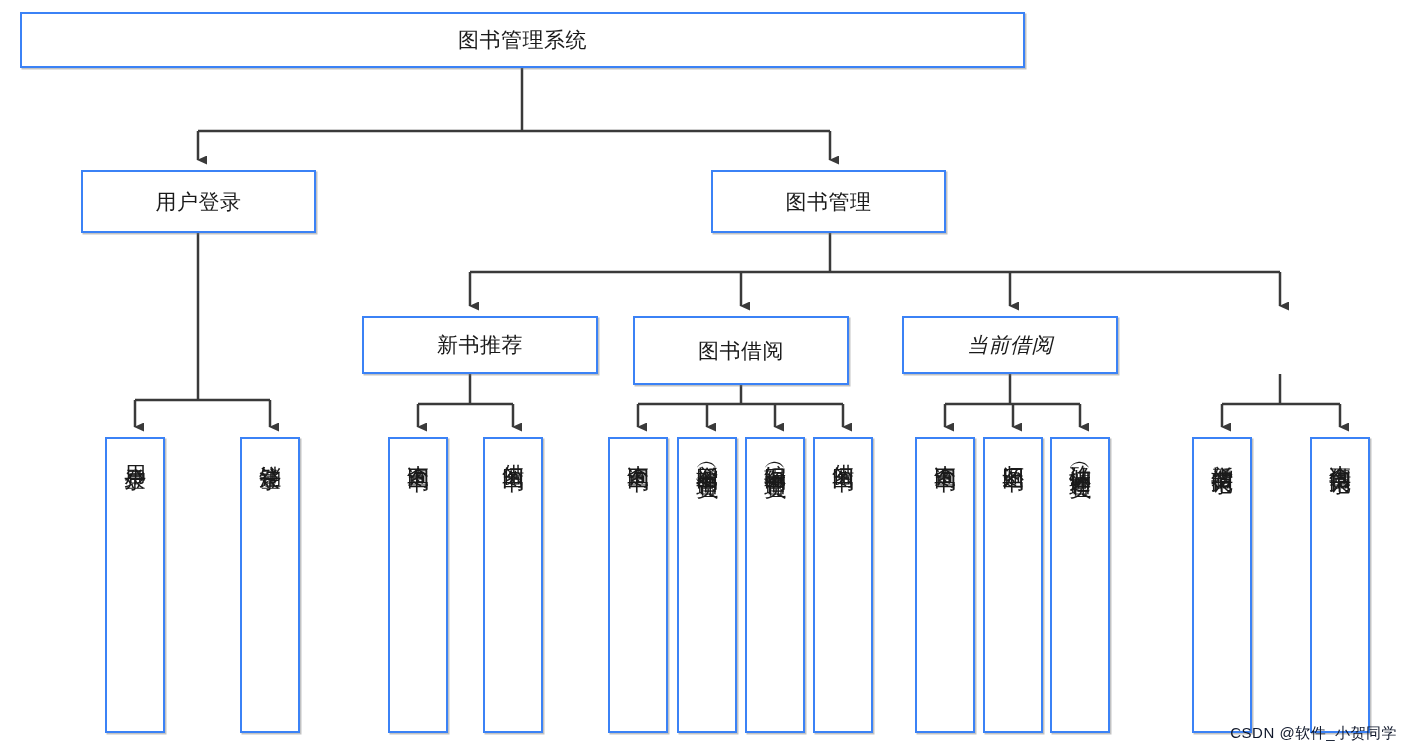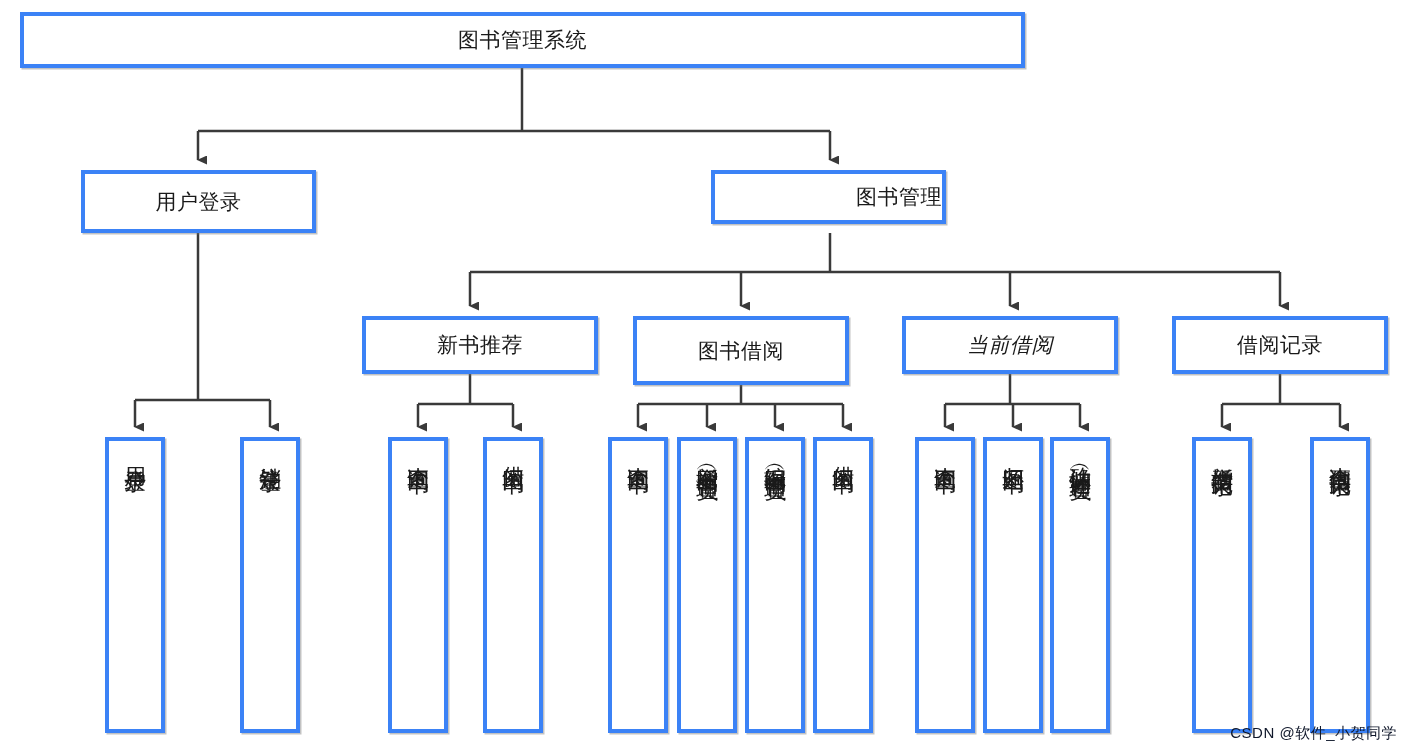--- a/index.html
+++ b/index.html
@@ -19,21 +19,21 @@
     position: absolute;
     left: 0;
     top: 0;
     width: 1405px;
     height: 747px;
     pointer-events: none;
   }
   .node {
     position: absolute;
     box-sizing: border-box;
-    border: 4px solid #3b82f6;
+    border: 2px solid #3b82f6;
     background: #ffffff;
     display: flex;
     align-items: center;
     justify-content: center;
     color: #1a1a1a;
     box-shadow: 1.5px 1.5px 0 0 rgba(120,120,120,0.45);
   }
   .node-label {
     display: block;
     text-align: center;
@@ -122,35 +122,32 @@
     </g>
   </svg>
 
   <div class="node horiz" id="root-node" style="left: 20px; top: 12px; width: 1005px; height: 56px;">
     <span class="node-label">图书管理系统</span>
   </div>
 
   <div class="node horiz" id="l2-0" style="left: 81px; top: 170px; width: 235px; height: 63px;">
     <span class="node-label">用户登录</span>
   </div>
-  <div class="node horiz" id="l2-1" style="left: 711px; top: 170px; width: 235px; height: 54px; justify-content: flex-end;">
+  <div class="node horiz" id="l2-1" style="left: 711px; top: 170px; width: 235px; height: 63px;">
     <span class="node-label">图书管理</span>
   </div>
 
   <div class="node horiz" id="l3-0" style="left: 362px; top: 316px; width: 236px; height: 58px;">
     <span class="node-label">新书推荐</span>
   </div>
   <div class="node horiz" id="l3-1" style="left: 633px; top: 316px; width: 216px; height: 69px;">
     <span class="node-label">图书借阅</span>
   </div>
   <div class="node horiz" id="l3-2" style="left: 902px; top: 316px; width: 216px; height: 58px; font-style: italic;">
     <span class="node-label">当前借阅</span>
-  </div>
-  <div class="node horiz" id="l3-3" style="left: 1172px; top: 316px; width: 216px; height: 58px;">
-    <span class="node-label">借阅记录</span>
   </div>
 
   <div class="node vert" id="leaf-0" style="left: 105px; top: 437px; width: 60px; height: 296px;">
     <span class="node-label">用户登录</span>
   </div>
   <div class="node vert" id="leaf-1" style="left: 240px; top: 437px; width: 60px; height: 296px;">
     <span class="node-label">注销登录</span>
   </div>
   <div class="node vert" id="leaf-2" style="left: 388px; top: 437px; width: 60px; height: 296px;">
     <span class="node-label">查询图书</span>

